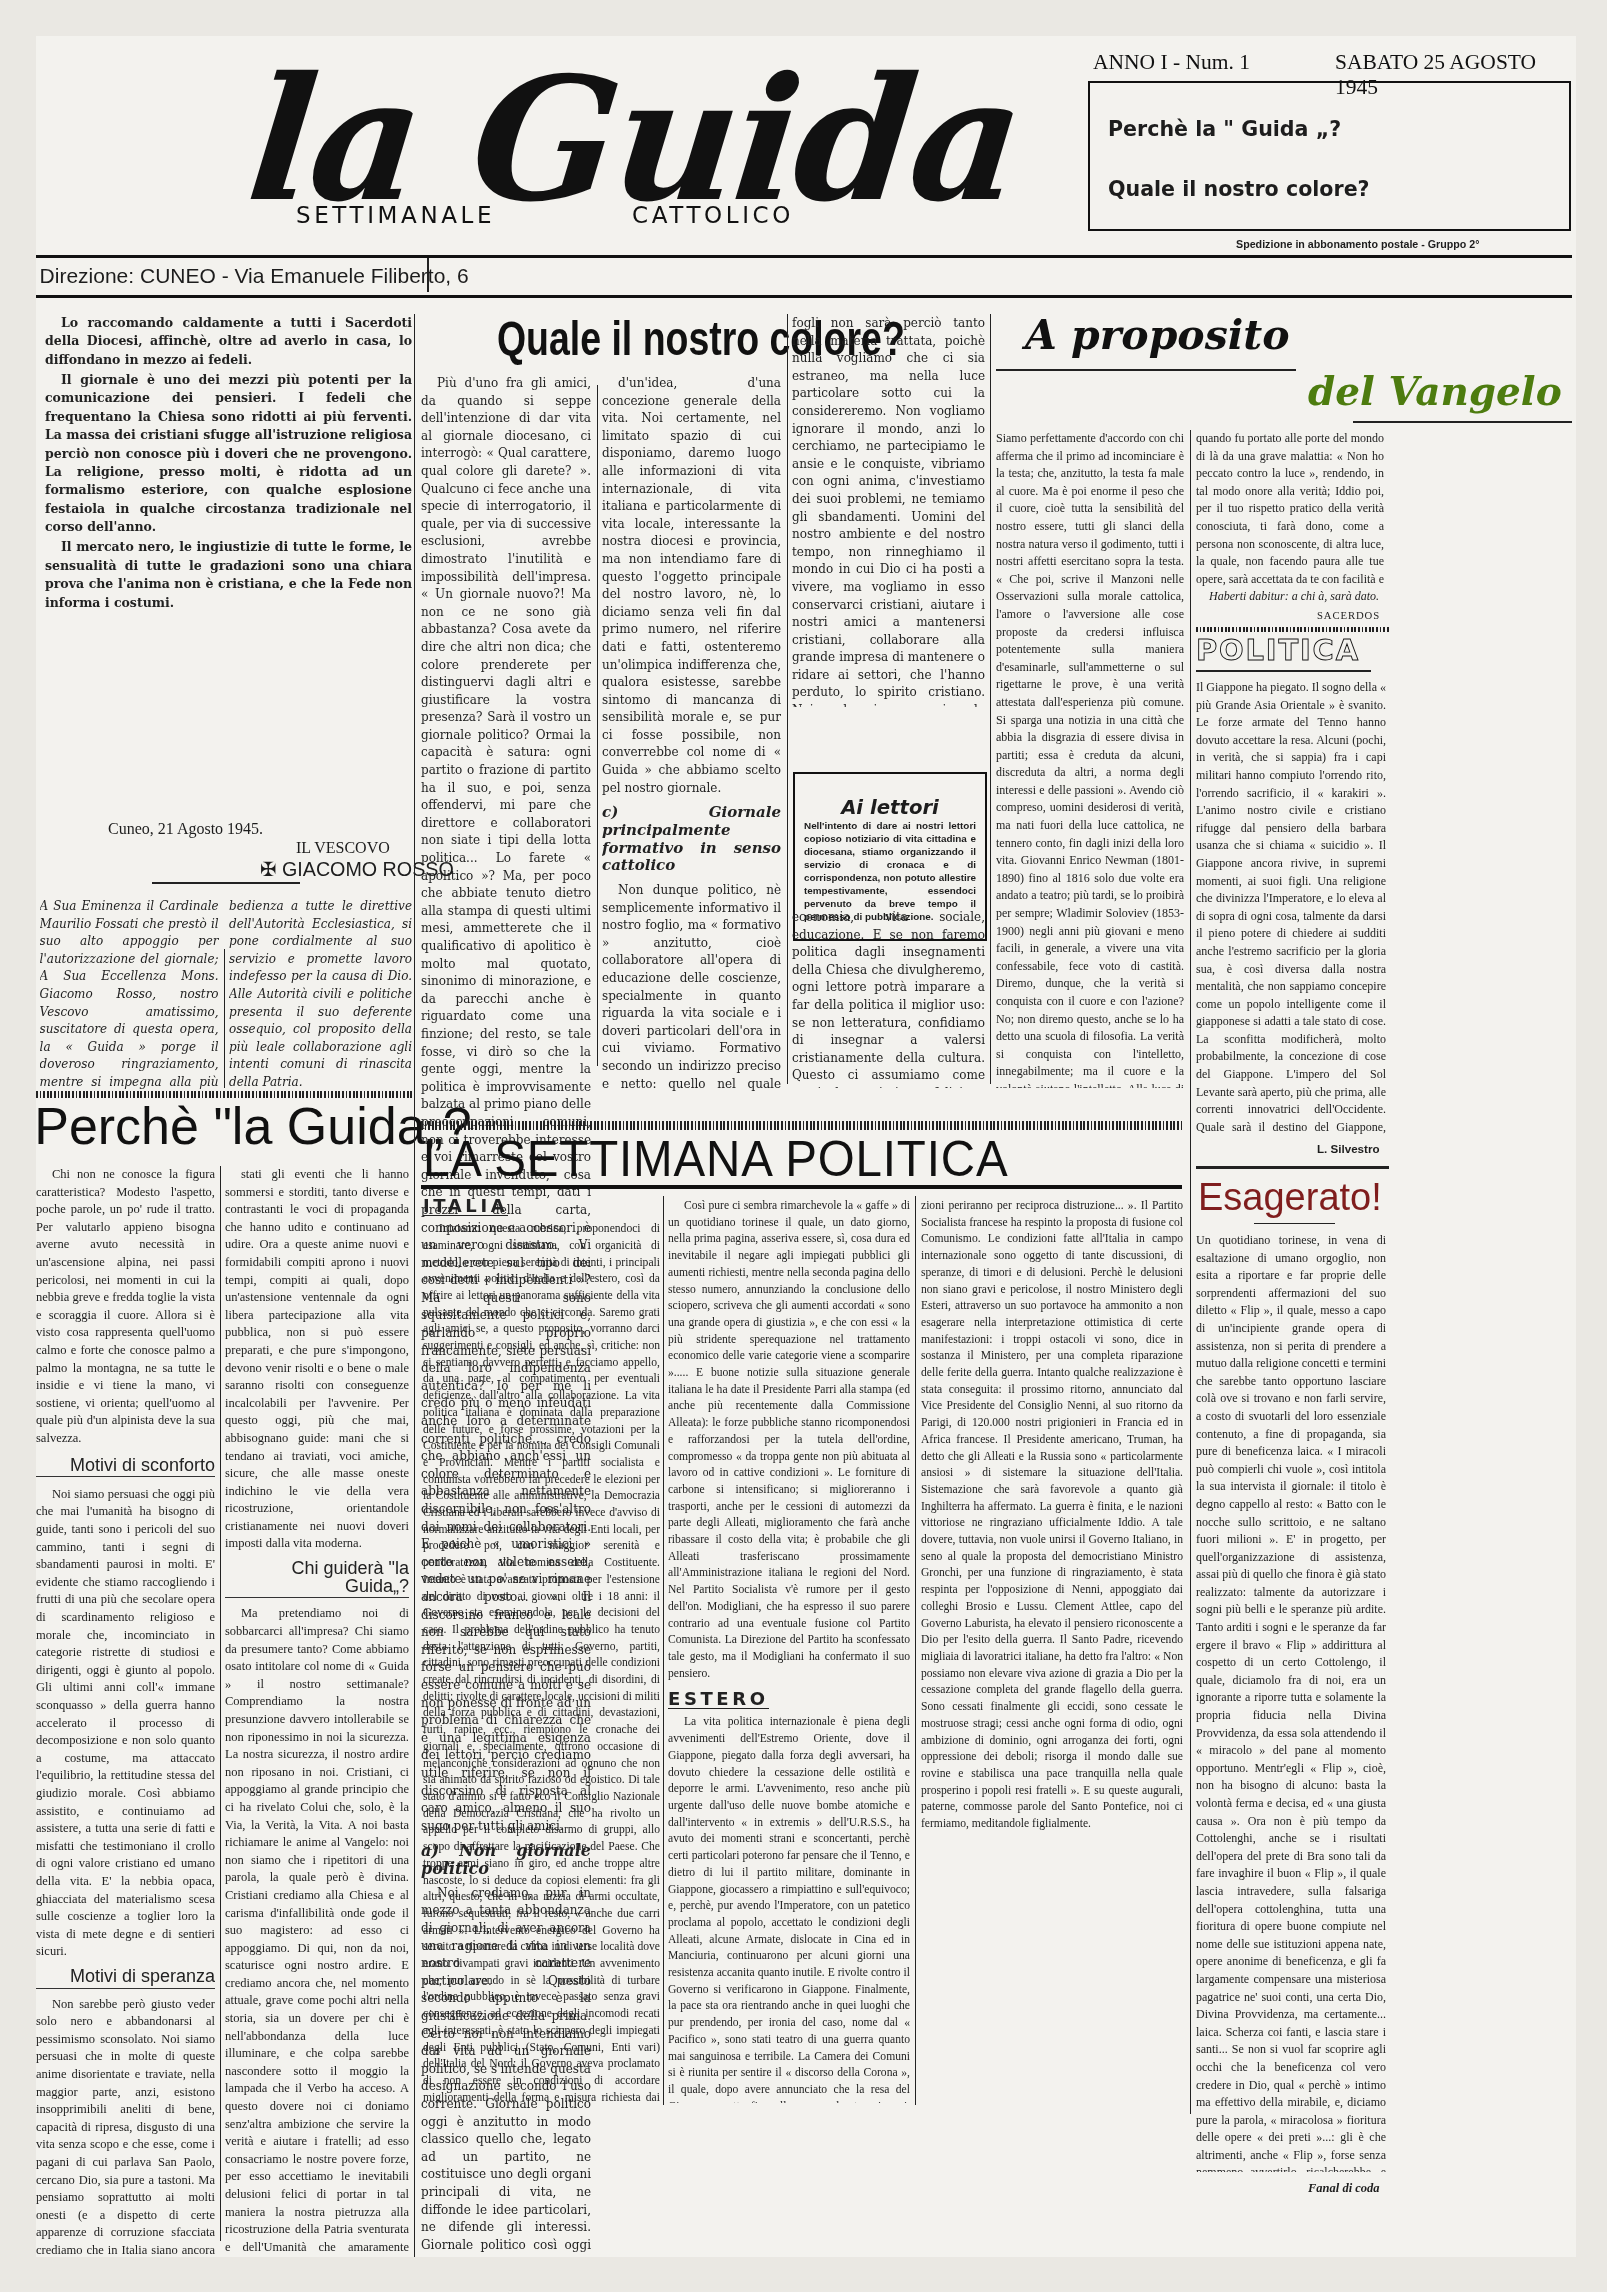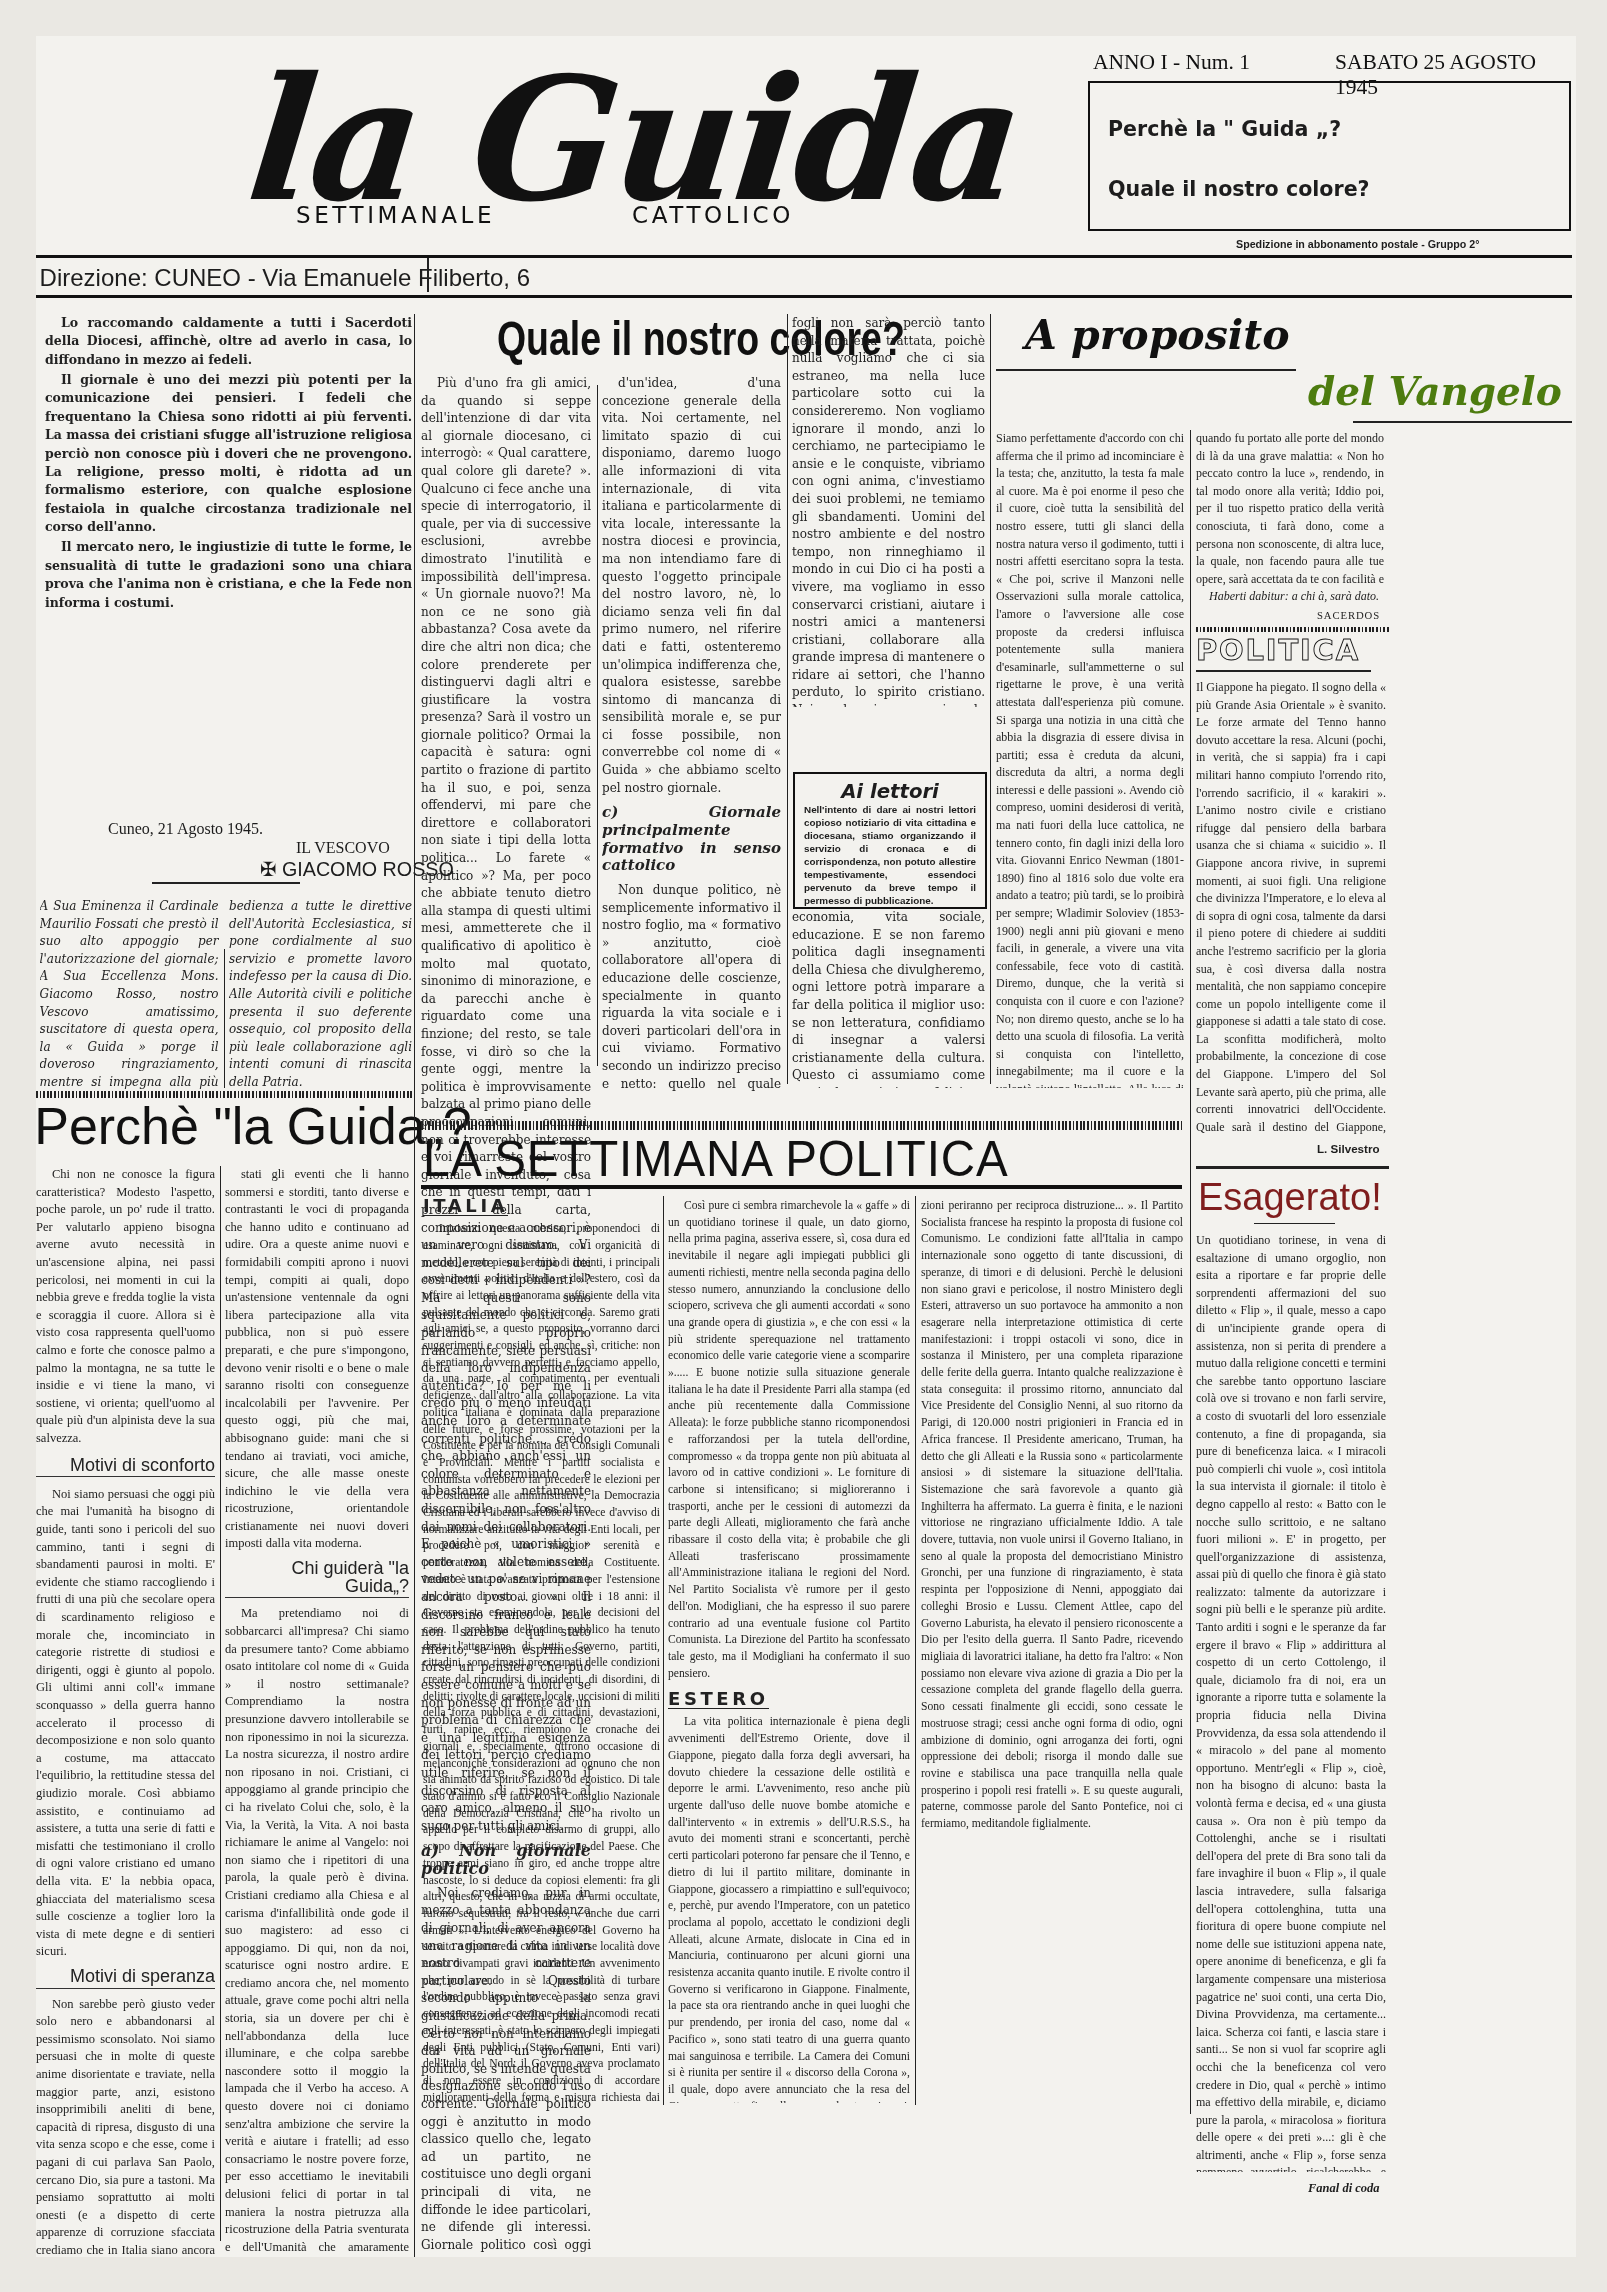--- a/index.html
+++ b/index.html
@@ -6,32 +6,32 @@
   body{width:1608px;height:2293px;background:#eae8e3;position:relative;overflow:hidden;font-family:"DejaVu Serif",serif;color:#1d1d1d;}
   .page{position:absolute;left:36px;top:36px;width:1540px;height:2221px;background:#f3f2ee;}
   .abs{position:absolute;}
   .mast{left:215px;top:18px;font-family:"DejaVu Serif",serif;font-style:italic;font-weight:bold;font-size:170px;letter-spacing:-3.6px;line-height:1;color:#111;transform:skewX(-6deg);}
   .sub{top:166px;font-family:"DejaVu Sans",sans-serif;font-size:23px;letter-spacing:3.6px;color:#111;}
   .issue{font-family:"Liberation Serif",serif;font-size:21.5px;color:#111;}
   .box{left:1052px;top:45px;width:479px;height:146px;border:2.7px solid #111;}
   .box div{font-family:"DejaVu Sans",sans-serif;font-weight:bold;font-size:20.6px;position:absolute;left:18px;}
   .sped{font-family:"Liberation Sans",sans-serif;font-weight:bold;font-size:10.7px;}
   .hr{background:#111;height:2.7px;}
-  .direz{font-family:"Liberation Sans",sans-serif;font-size:24px;}
+  .direz{font-family:"Liberation Sans",sans-serif;font-size:21px;}
   .price{font-family:"DejaVu Sans",sans-serif;font-weight:bold;font-size:19.7px;letter-spacing:2.7px;}
   .col{position:absolute;font-size:12px;line-height:17.6px;text-align:justify;overflow:hidden;color:#222;}
   .col p{margin:0 0 1.8px 0;text-indent:16px;}
   .bold{font-weight:bold;}
   .ital{font-style:italic;}
   .vline{position:absolute;width:1.8px;background:#222;}
   .hdl-cond{font-family:"Liberation Sans",sans-serif;font-weight:bold;transform:scaleX(0.78);transform-origin:left;}
   .subhead{font-family:"Liberation Sans",sans-serif;font-size:18px;text-align:right;border-bottom:1.8px solid #333;padding-bottom:1.8px;}
   .hatch{height:7.2px;background:repeating-linear-gradient(90deg,#222 0 1.8px,transparent 1.8px 3.6px);}
   .sechead{font-family:"DejaVu Sans",sans-serif;font-weight:bold;letter-spacing:3.6px;font-size:18px;border-bottom:1.8px solid #222;display:inline-block;}
-  .boxed{border:2.7px solid #111;padding:6px 9px;}
+  .boxed{border:2.7px solid #111;padding:22px 9px;}
 </style>
 </head>
 <body>
 
 <div class="page">
 
   <div class="abs mast">la Guida</div>
   <div class="abs sub" style="left:260px;">SETTIMANALE</div>
   <div class="abs sub" style="left:596px;">CATTOLICO</div>
 

